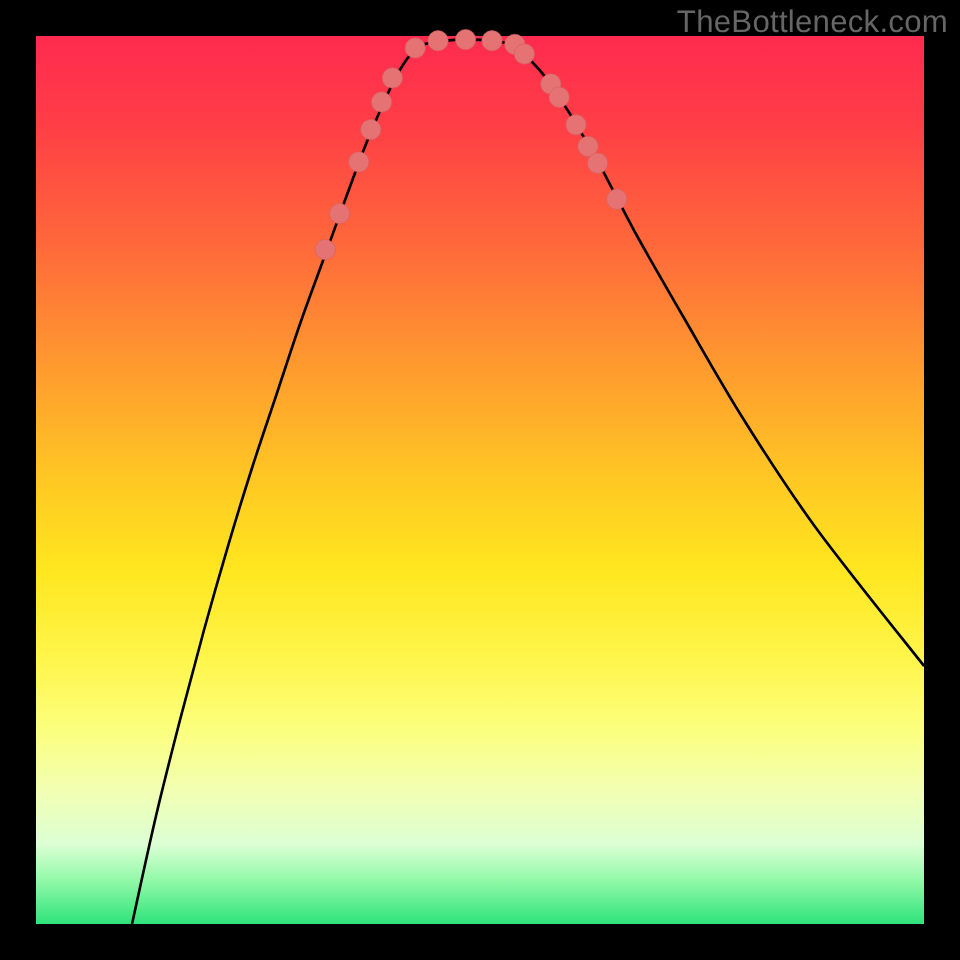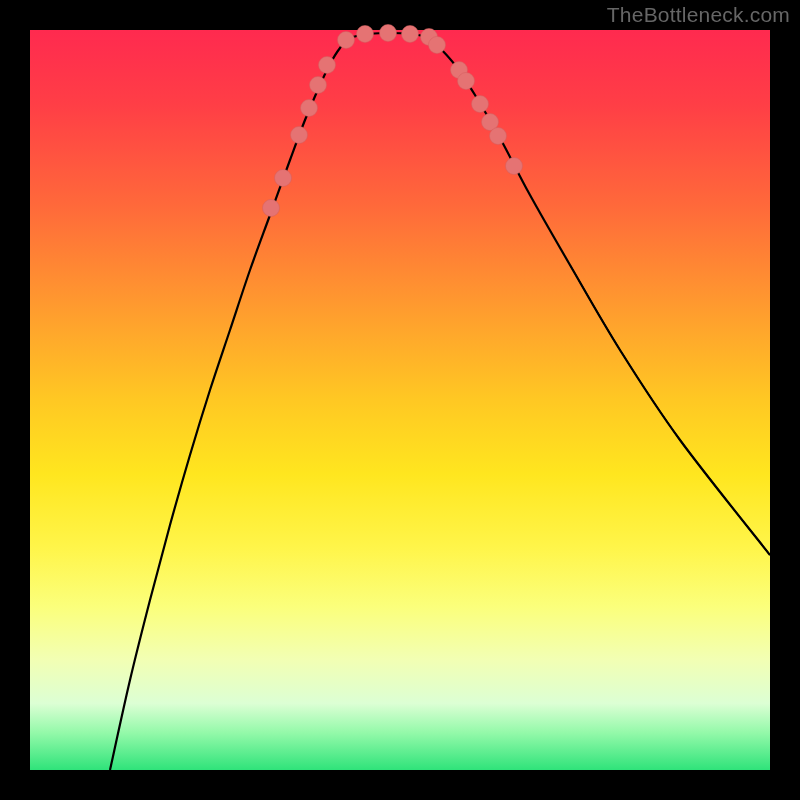--- a/index.html
+++ b/index.html
@@ -43,21 +43,21 @@
     left: 0;
     top: 0;
     width: 740px;
     height: 740px;
     overflow: visible;
   }
   .watermark {
     position: absolute;
     top: 3px;
     right: 10px;
-    font-size: 21px;
+    font-size: 26px;
     font-weight: 500;
     color: #666;
     letter-spacing: 0.2px;
     user-select: none;
   }
   .dot {
     fill: #e57373;
     stroke: #d25f5f;
     stroke-width: 0.5;
   }

